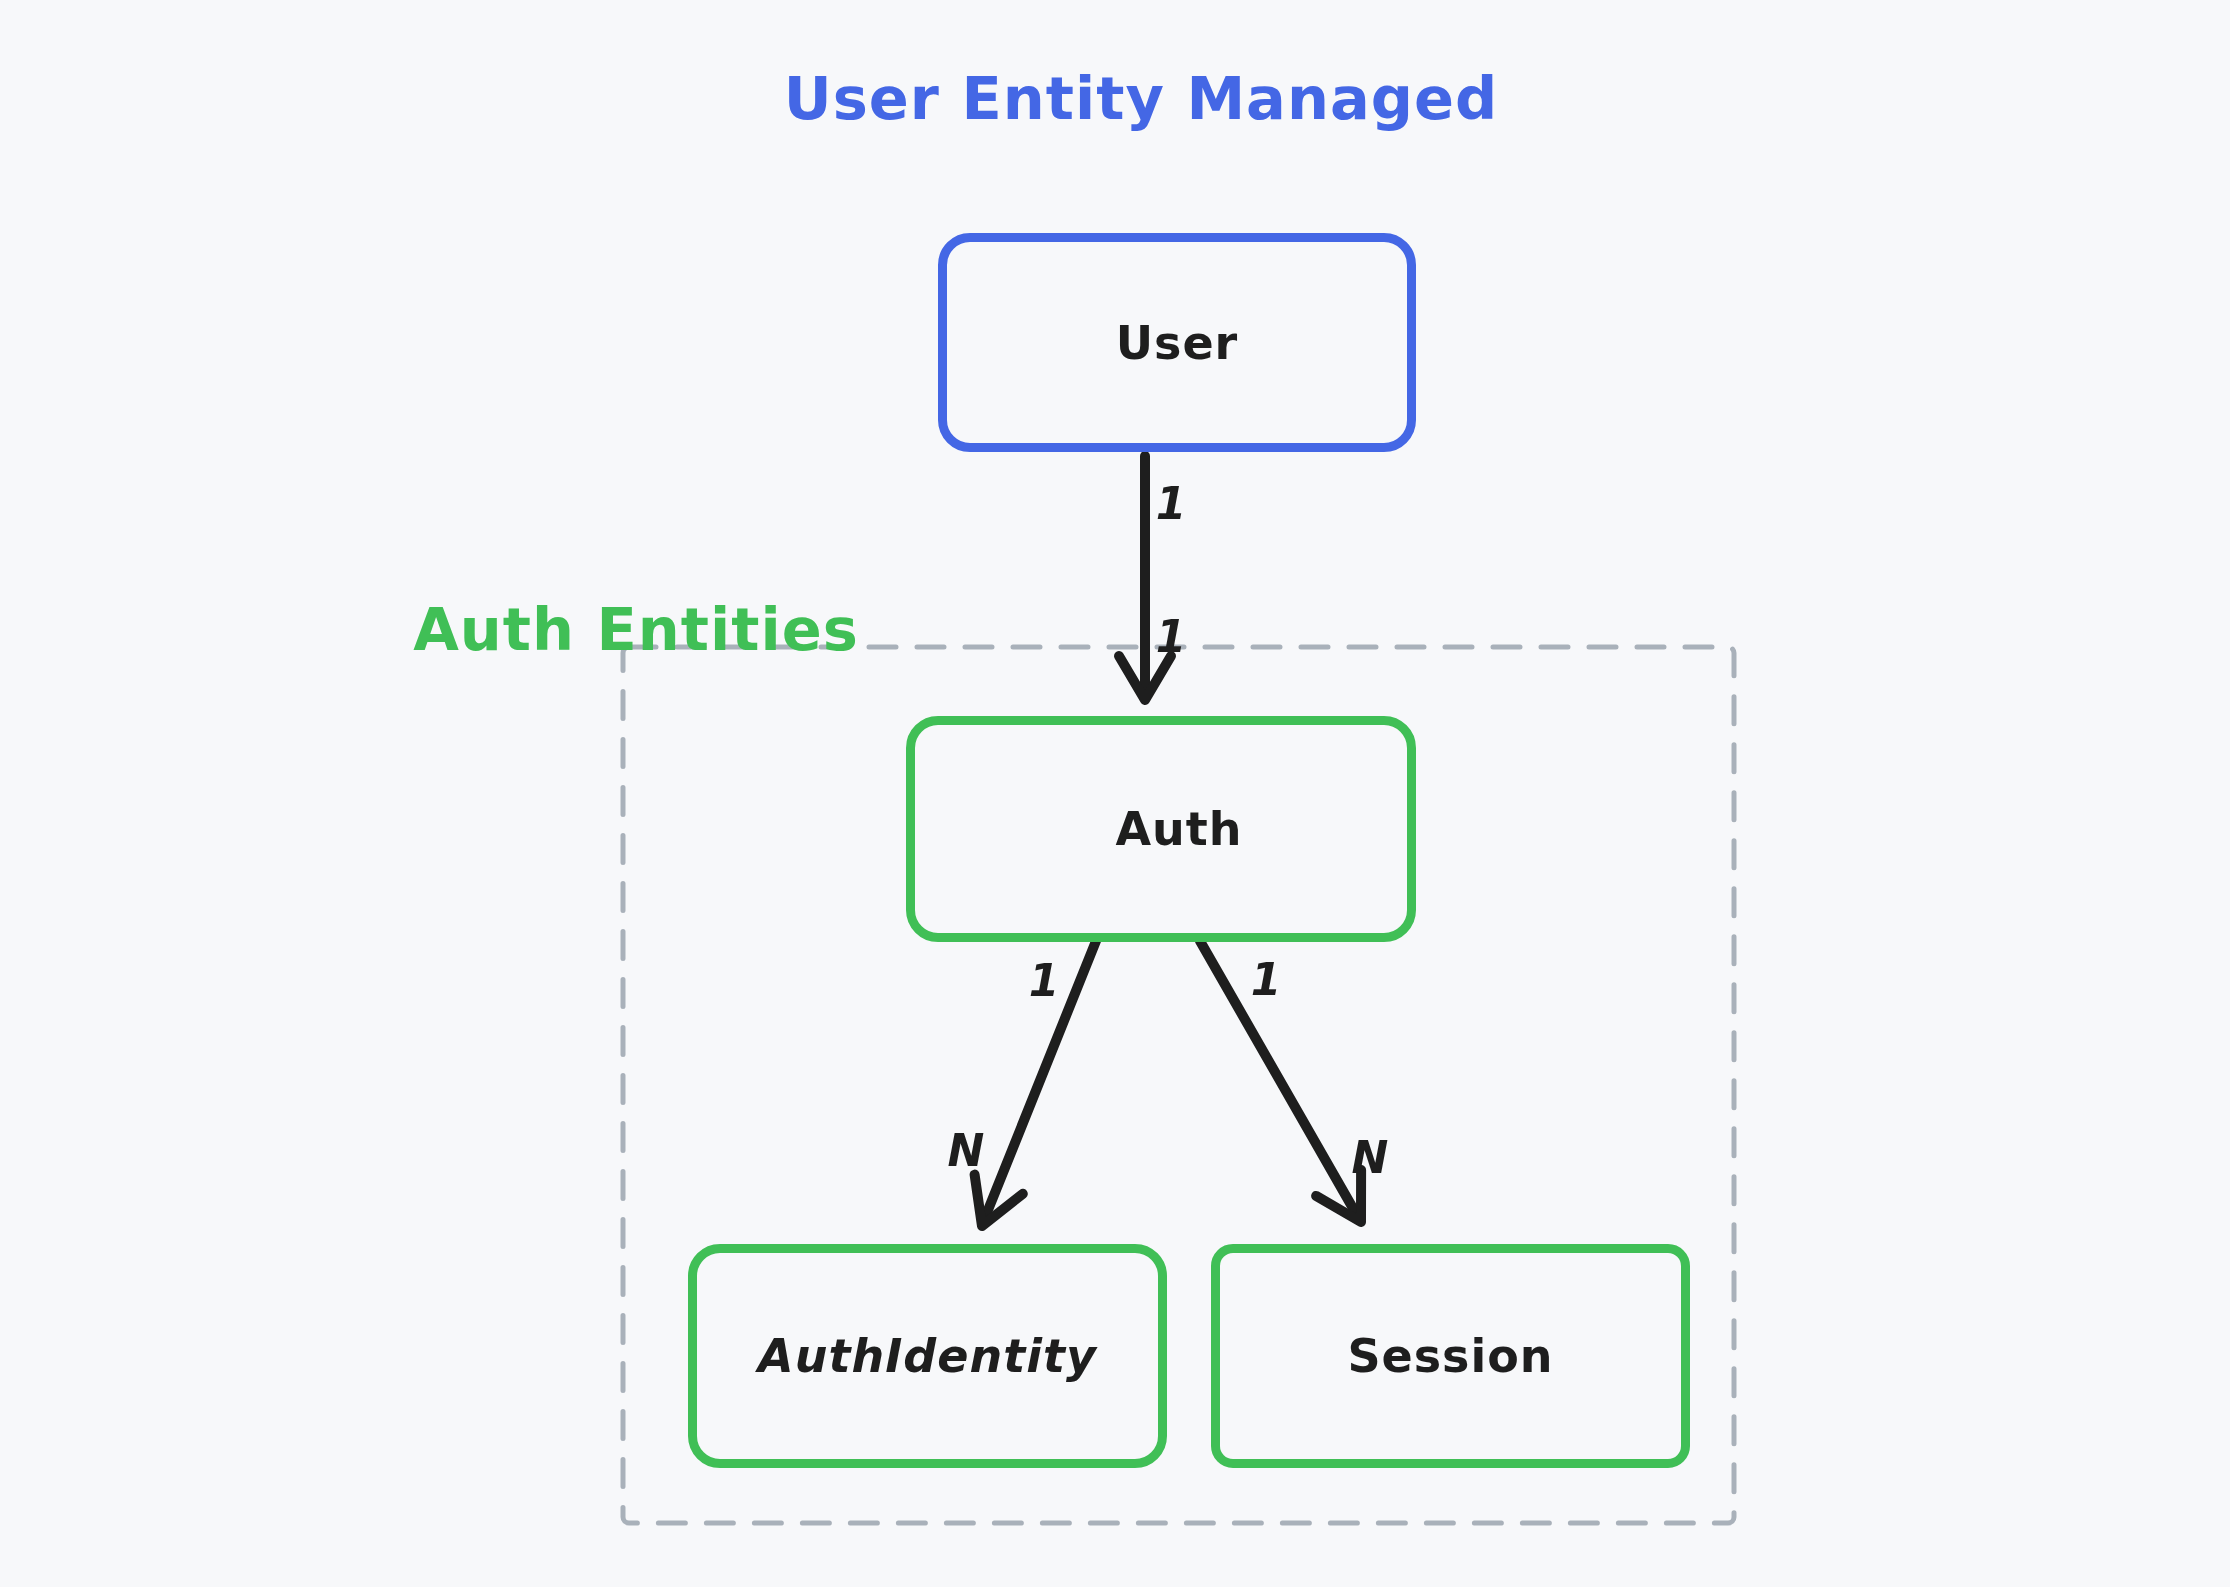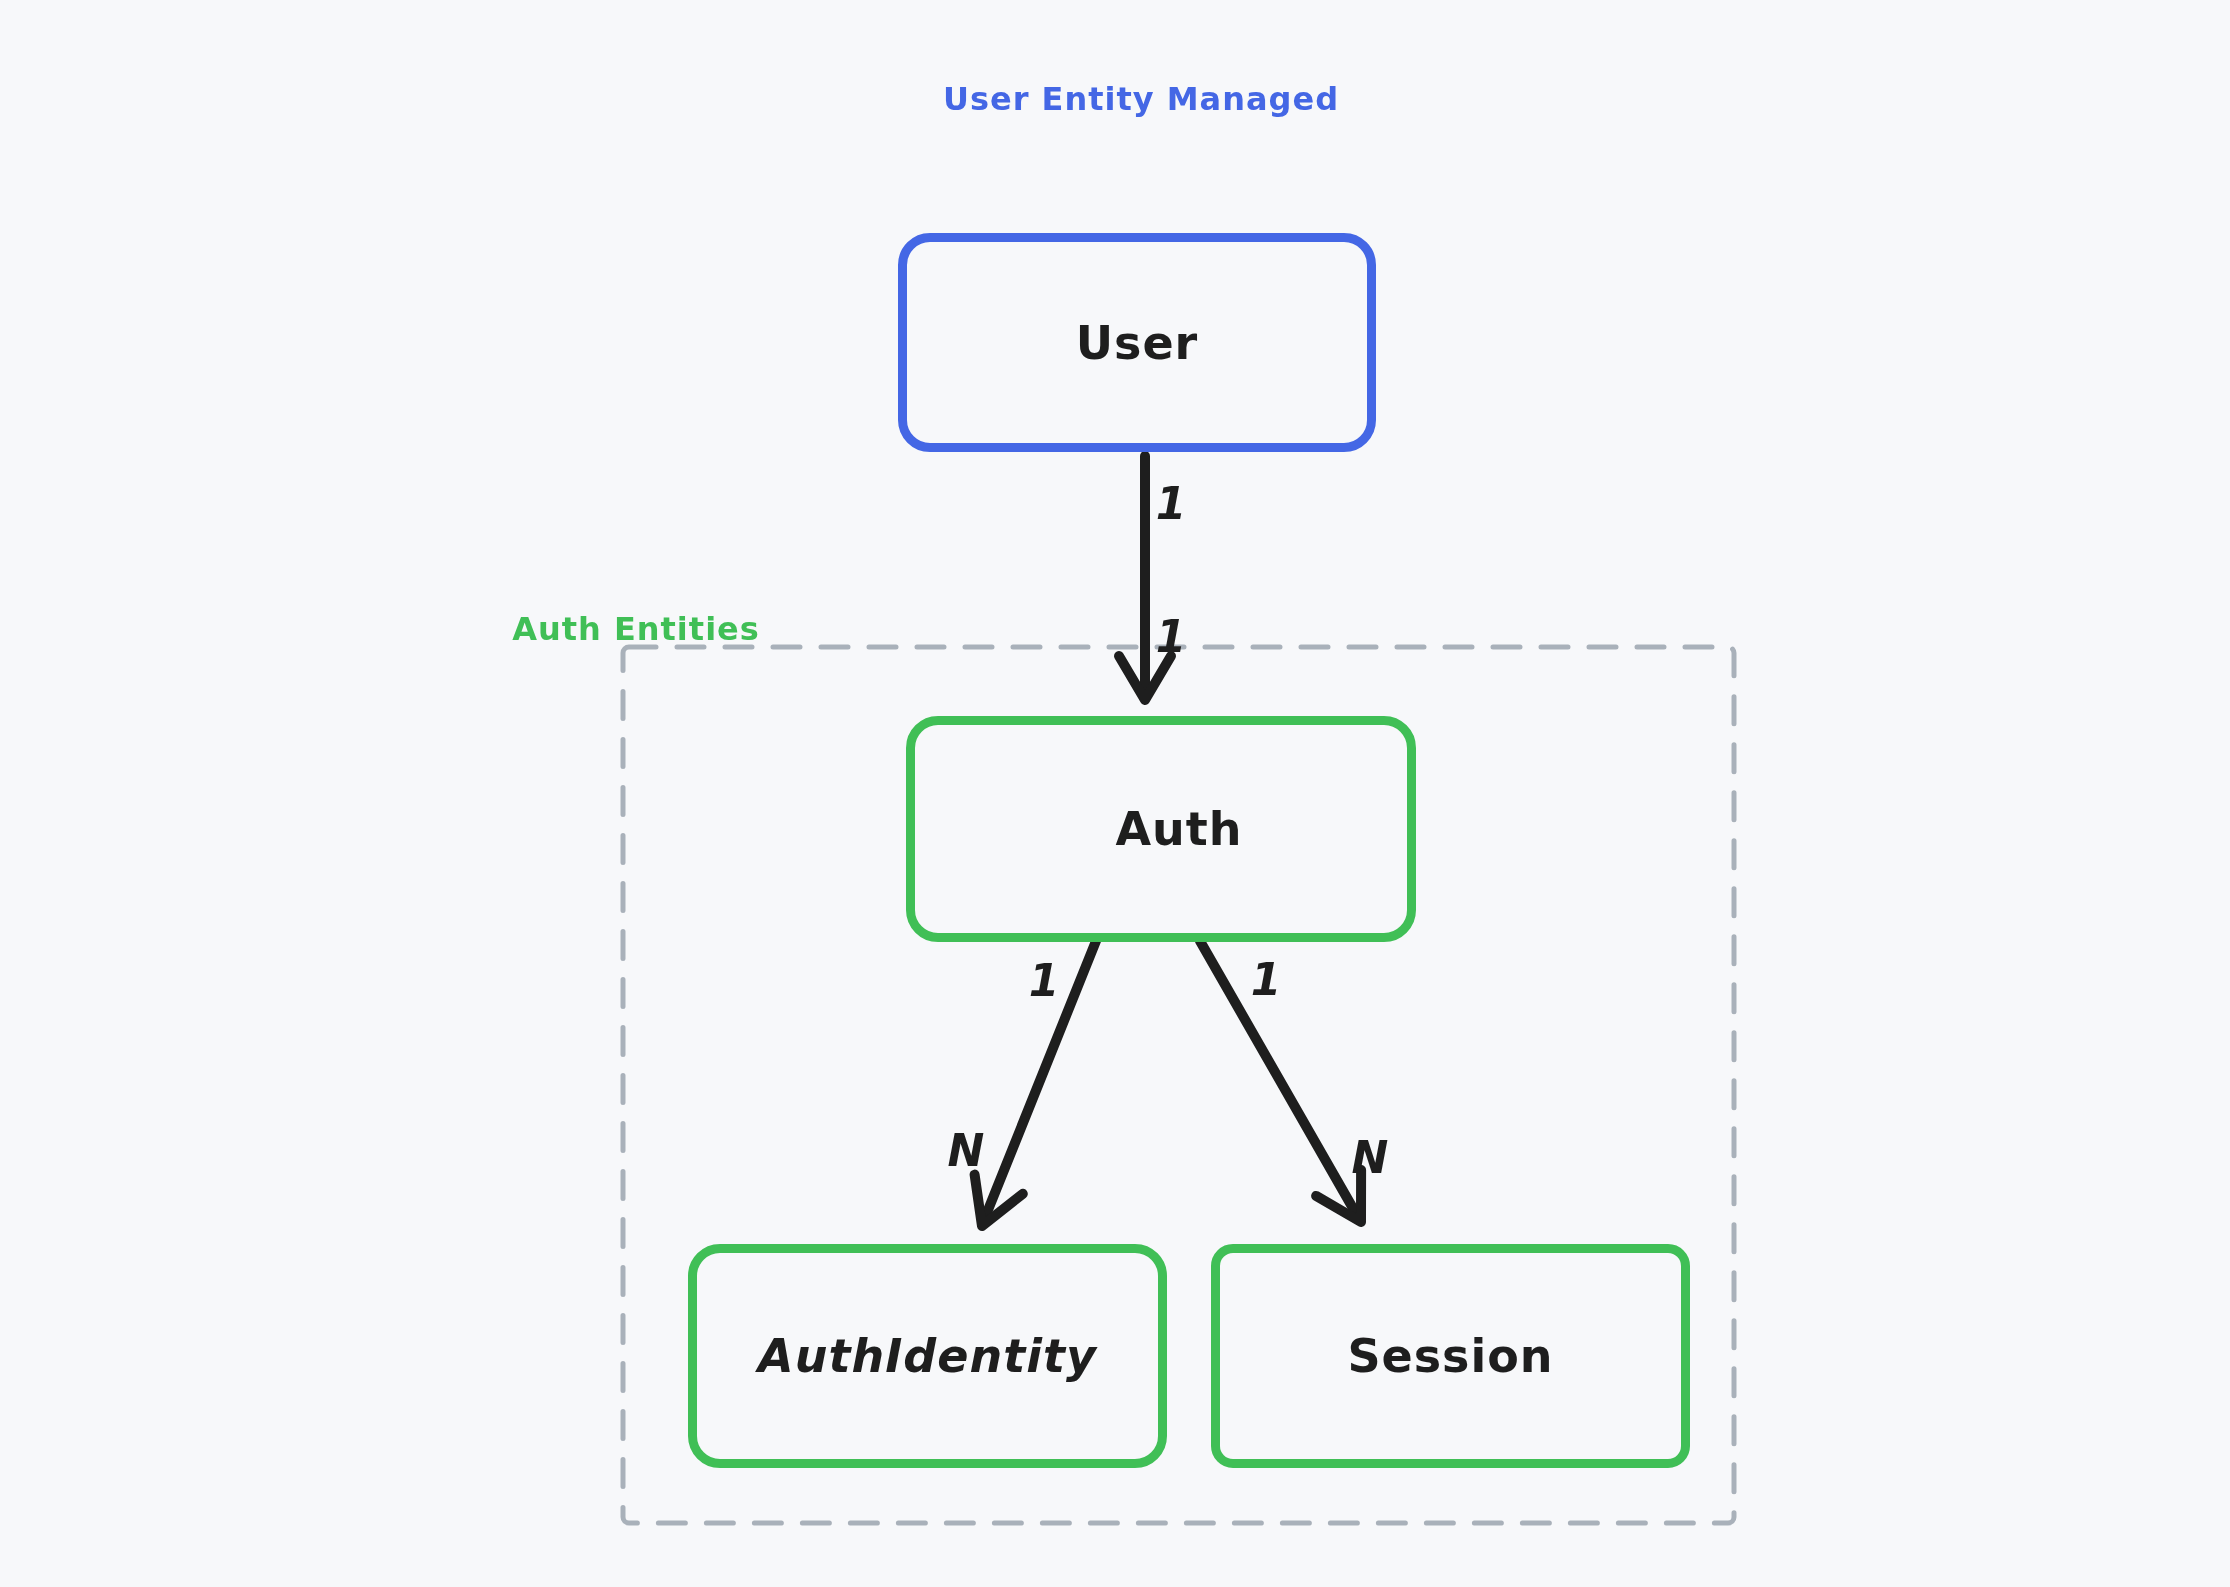--- a/index.html
+++ b/index.html
@@ -21,27 +21,27 @@
   .edge-line{stroke:var(--ink);stroke-width:10;fill:none;stroke-linecap:round;stroke-linejoin:round;}
   .group-rect{stroke:var(--dashed-border);stroke-width:5;fill:none;stroke-dasharray:27 21;stroke-linecap:round;}
   .node{
     position:absolute;z-index:2;
     display:flex;align-items:center;justify-content:center;
     border-radius:32px;background:transparent;
     color:var(--ink);font-weight:700;font-size:46px;letter-spacing:1px;
   }
   .node-blue{border:9px solid var(--user-accent);}
   .node-green{border:9px solid var(--wasp-accent);}
-  #node-user{left:898px;top:233px;width:460px;height:201px;}
+  #node-user{left:938px;top:233px;width:460px;height:201px;}
   #node-auth{left:906px;top:716px;width:456px;height:208px;padding-left:36px;}
   #node-auth-identity{left:688px;top:1244px;width:461px;height:206px;font-style:italic;}
   #node-session{left:1211px;top:1244px;width:461px;height:206px;border-radius:22px;}
   .caption{
     position:absolute;z-index:3;
-    text-align:center;font-weight:700;font-size:32px;line-height:66px;letter-spacing:1px;
+    text-align:center;font-weight:700;font-size:59px;line-height:66px;letter-spacing:1px;
     white-space:nowrap;transform:translateX(-50%);
   }
   #diagram-title{left:1141px;top:66px;color:var(--user-accent);}
   #group-label{left:636px;top:595px;color:var(--wasp-accent);line-height:69px;}
   .edge-label{
     position:absolute;z-index:3;
     transform:translate(-50%,-50%);
     color:var(--ink);font-weight:700;font-style:italic;font-size:44px;
   }
   #lbl-ua-src{left:1171px;top:503px;}

